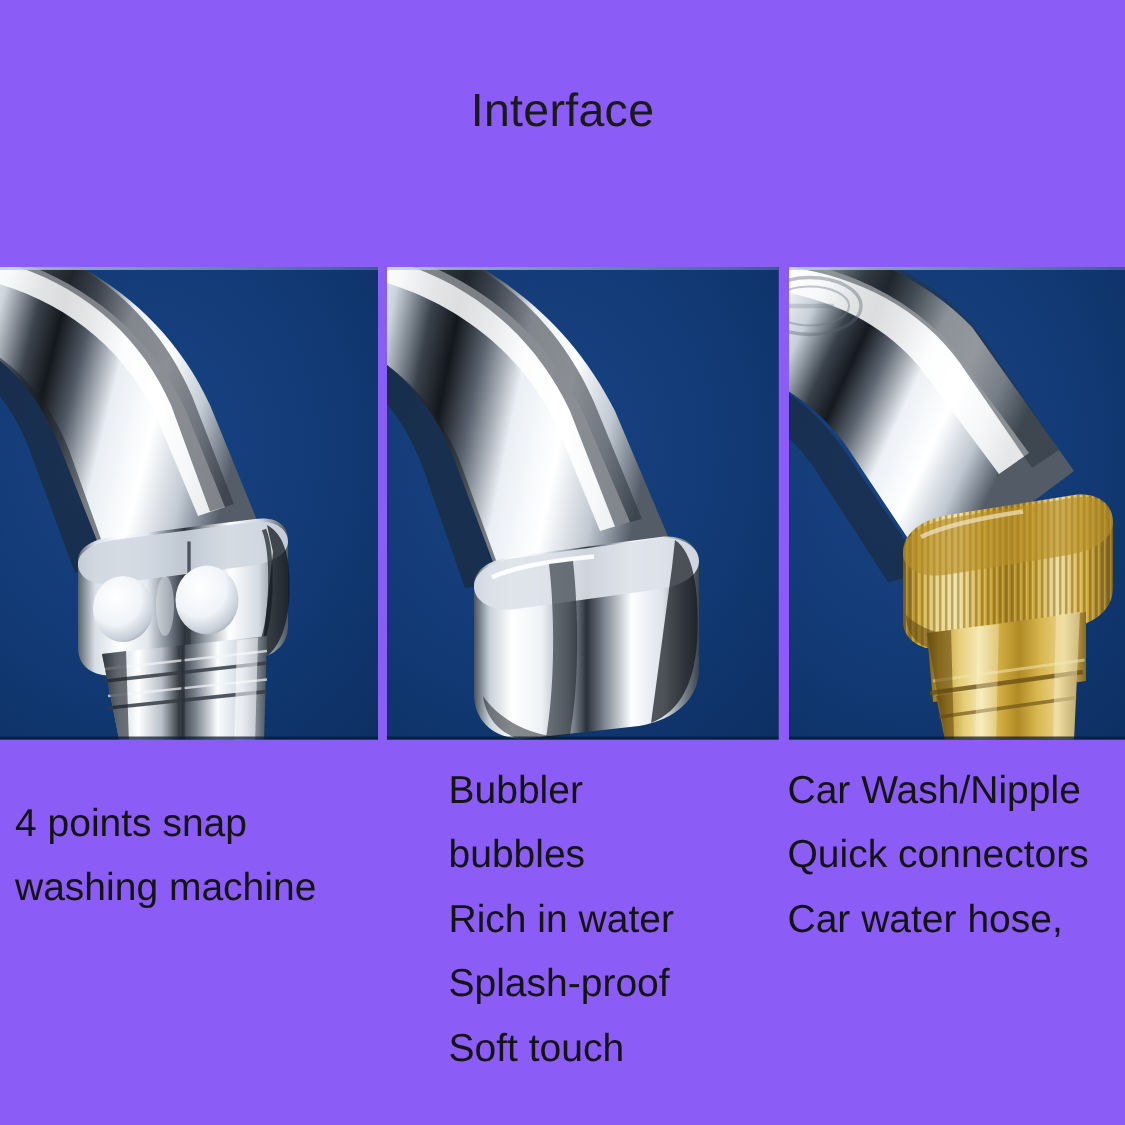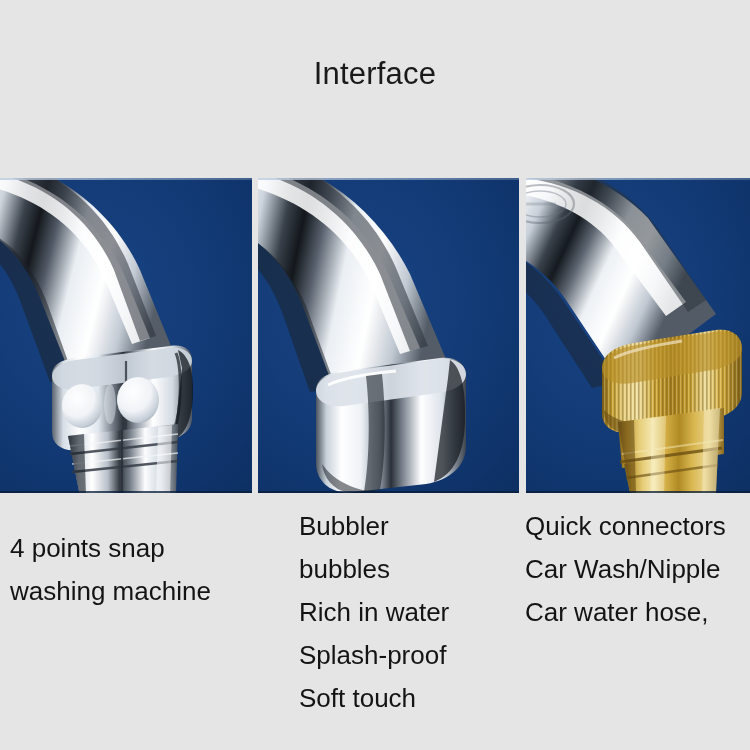--- a/index.html
+++ b/index.html
@@ -2,21 +2,21 @@
 <html><head>
 <meta charset="utf-8">
 <style>
   * { box-sizing: border-box; margin: 0; padding: 0; }
   html, body {
     width: 750px; height: 750px;
     background: #ffffff;
     font-family: "Liberation Sans", sans-serif;
     overflow: hidden;
   }
-  .page { position: relative; width: 750px; height: 750px; background: #e5e5e5; padding-left: 18px; }
+  .page { position: relative; width: 750px; height: 750px; background: #8b5cf6; padding-left: 18px; }
 
   
   .title {
     position: absolute; left: 0; top: 56px; width: 750px;
     text-align: center;
     font-size: 31px; font-weight: 400; color: #1a1a1a;
     letter-spacing: 0.2px;
   }
 
   
@@ -349,20 +349,20 @@
 
     <div class="col c2">
       <div class="cap-line">Bubbler</div>
       <div class="cap-line">bubbles</div>
       <div class="cap-line">Rich in water</div>
       <div class="cap-line">Splash-proof</div>
       <div class="cap-line">Soft touch</div>
     </div>
 
     <div class="col c3">
+      <div class="cap-line">Car Wash/Nipple</div>
       <div class="cap-line">Quick connectors</div>
-      <div class="cap-line">Car Wash/Nipple</div>
       <div class="cap-line">Car water hose,</div>
     </div>
 
   </div>
 
 </div>
 
 </body></html>

